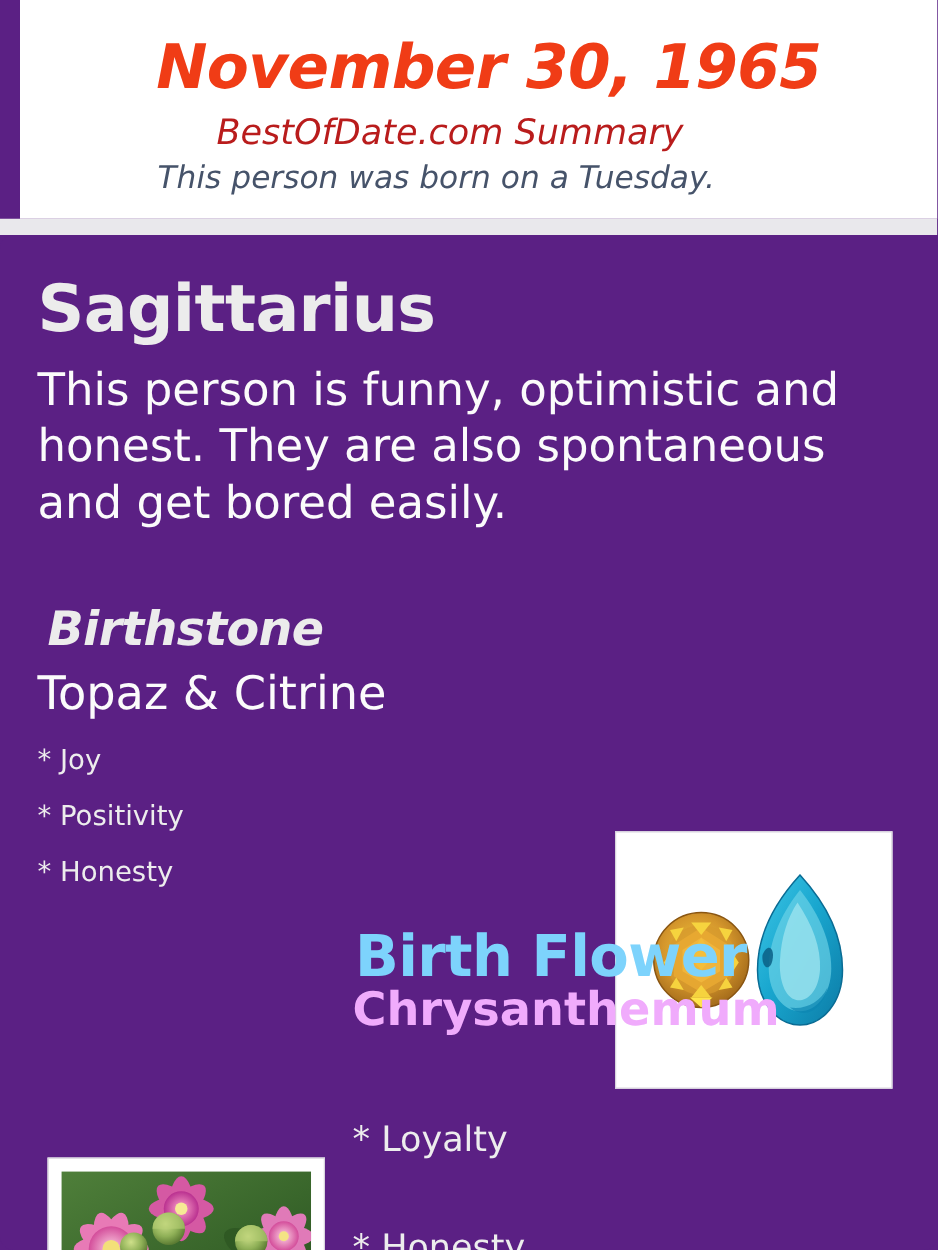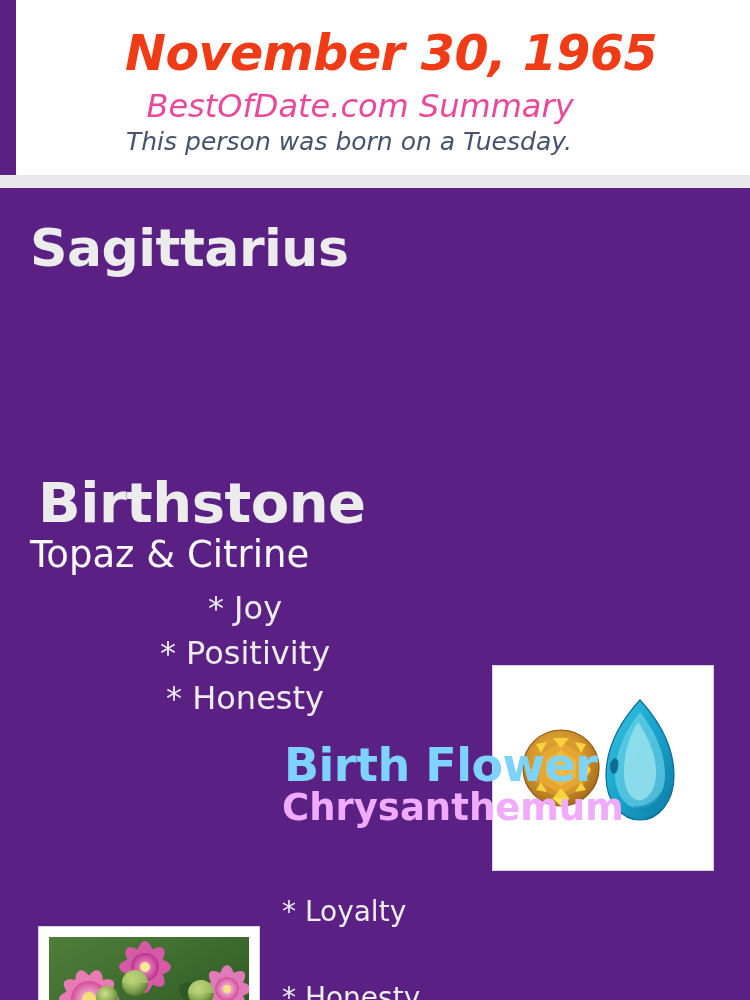--- a/index.html
+++ b/index.html
@@ -46,23 +46,23 @@
     color: #f03c16;
     line-height: 60px;
     white-space: nowrap;
   }
 
   .header-site {
     position: absolute;
     left: 0;
     top: 88px;
     width: 688px;
-    font-size: 32px;
-    font-weight: 400;
-    color: #ec4899;
+    font-size: 28px;
+    font-weight: 400;
+    color: #b91c1c;
     line-height: 36px;
     white-space: nowrap;
   }
 
   .header-weekday {
     position: absolute;
     left: 0;
     top: 127px;
     width: 666px;
     font-size: 25px;
@@ -114,26 +114,27 @@
     font-weight: 400;
     color: #fbfbfb;
     line-height: 45px;
   }
 
   
   .stone-title {
     position: absolute;
     left: 38px;
     top: 288px;
-    font-size: 56px;
+    font-size: 38px;
     font-weight: 700;
     color: #ececec;
     line-height: 54px;
     letter-spacing: -0.5px;
     white-space: nowrap;
+    font-style: italic;
   }
 
   .stone-name {
     position: absolute;
     left: 30px;
     top: 345px;
     font-size: 37px;
     font-weight: 400;
     color: #fbfbfb;
     line-height: 44px;
@@ -142,26 +143,25 @@
 
   .stone-traits {
     position: absolute;
     left: 30px;
     top: 398px;
     width: 430px;
     list-style: none;
   }
 
   .stone-traits li {
-    font-size: 32px;
+    font-size: 22px;
     font-weight: 400;
     color: #ededed;
     line-height: 45px;
     white-space: nowrap;
-    text-align: center;
   }
 
   
   .flower-title {
     position: absolute;
     left: 284px;
     top: 550px;
     font-size: 46px;
     font-weight: 700;
     color: #7dd3fc;
@@ -239,20 +239,21 @@
     <div class="header-date">November 30, 1965</div>
     <div class="header-site">BestOfDate.com Summary</div>
     <div class="header-weekday">This person was born on a Tuesday.</div>
   </div>
 
   <div class="divider-band"></div>
 
   <div class="body-panel">
 
     <div class="zodiac-title">Sagittarius</div>
+    <div class="zodiac-desc">This person is funny, optimistic and honest. They are also spontaneous and get bored easily.</div>
 
     <div class="stone-title">Birthstone</div>
     <div class="stone-name">Topaz &amp; Citrine</div>
     <ul class="stone-traits">
       <li>* Joy</li>
       <li>* Positivity</li>
       <li>* Honesty</li>
     </ul>
 
     <div class="photo-frame gem-frame">

